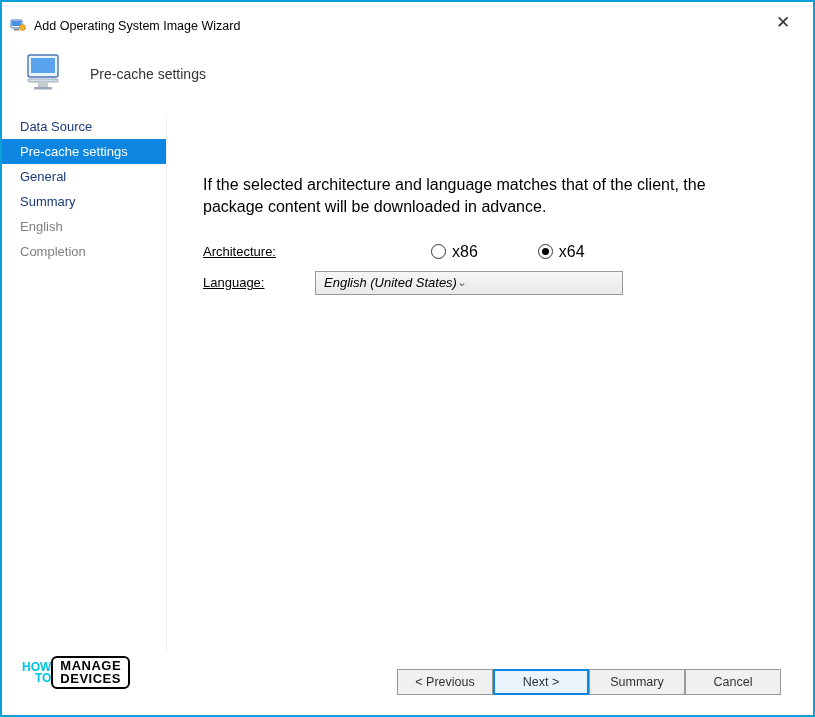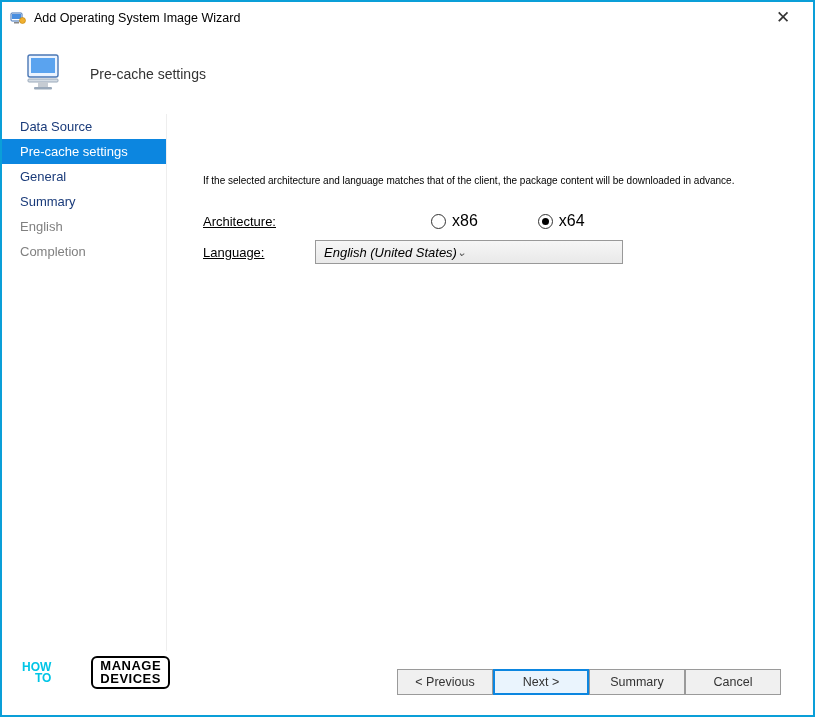--- a/index.html
+++ b/index.html
@@ -10,21 +10,21 @@
       width: 815px;
       height: 717px;
       border: 2px solid #0a9fd8;
       position: relative;
       color: #000;
     }
     
     .titlebar {
       height: 32px;
       display: flex;
-      align-items: center;
+      align-items: flex-end;
       padding: 0 8px;
       border-bottom: 1px solid #fff;
     }
     .titlebar .app-icon {
       width: 16px; height: 16px;
       margin-right: 8px;
     }
     .titlebar .title {
       flex: 1;
       font-size: 12.5px;
@@ -71,21 +71,21 @@
       color: #fff;
     }
     .main {
       flex: 1;
       padding: 60px 50px 0 36px;
     }
     .main .desc {
       color: #000;
       line-height: 1.4;
       margin-bottom: 24px;
-      font-size: 10px;
+      font-size: 16px;
     }
     .formrow {
       display: flex;
       align-items: center;
       margin-bottom: 10px;
     }
     .formrow .label {
       width: 112px;
       font-size: 13px;
       text-decoration: underline;
@@ -155,41 +155,40 @@
       border: 2px solid #0c86e0;
       background: #eaf4fd;
     }
     
     .watermark {
       position: absolute;
       bottom: 26px;
       left: 20px;
       display: flex;
       align-items: center;
-      gap: 12px;
+      gap: 0;
     }
     .watermark .howto {
       font-family: Arial, sans-serif;
       font-weight: 800;
       font-size: 15px;
       color: #00c5e6;
       line-height: 0.85;
       text-align: right;
     }
     .watermark .howto span { display:block; font-size:12px;}
     .watermark .badge {
       border: 2.5px solid #000;
       border-radius: 6px;
       padding: 1px 7px 2px 7px;
       font-family: Arial Black, Arial, sans-serif;
       font-weight: 900;
       font-size: 13px;
       line-height: 1;
       letter-spacing: 0.5px;
-      margin-left: 28px;
     }
     .watermark .badge span { display:block; }
   </style>
 </head>
 <body>
 
 <div class="titlebar">
   <span class="app-icon">
     <svg viewBox="0 0 16 16" width="16" height="16">
       <rect x="1" y="3" width="11" height="8" rx="1" fill="#fff" stroke="#3a6fb5"></rect>

